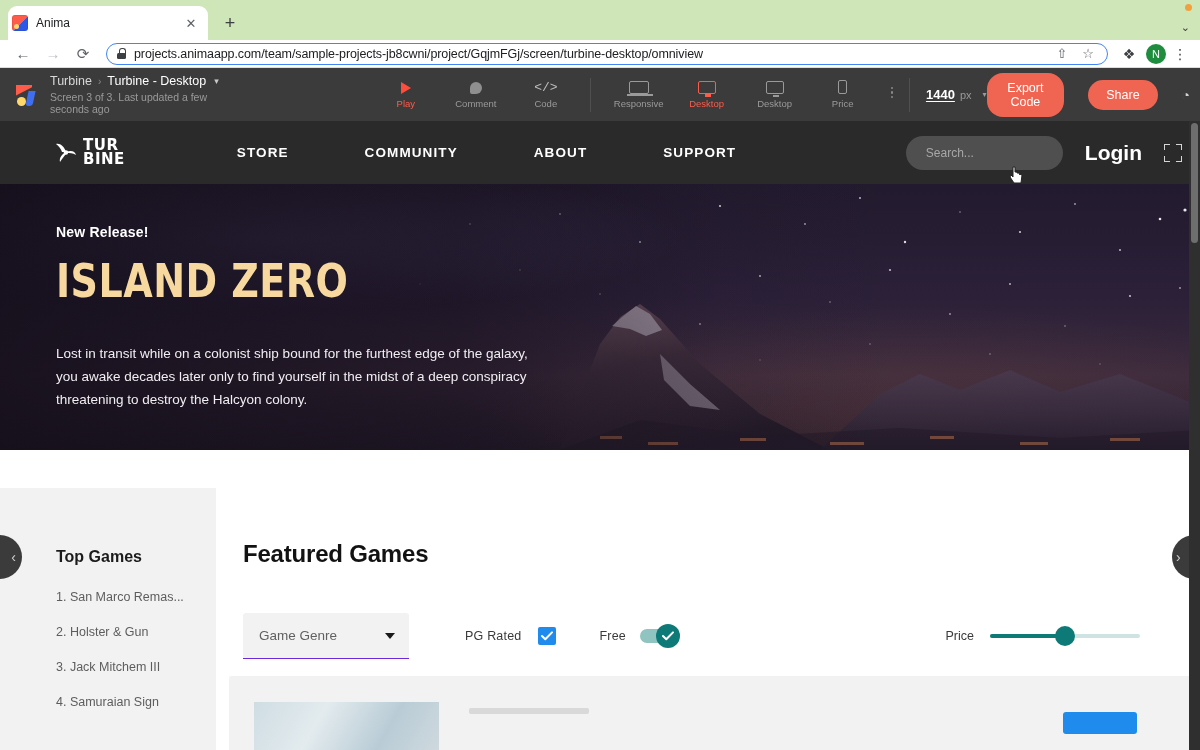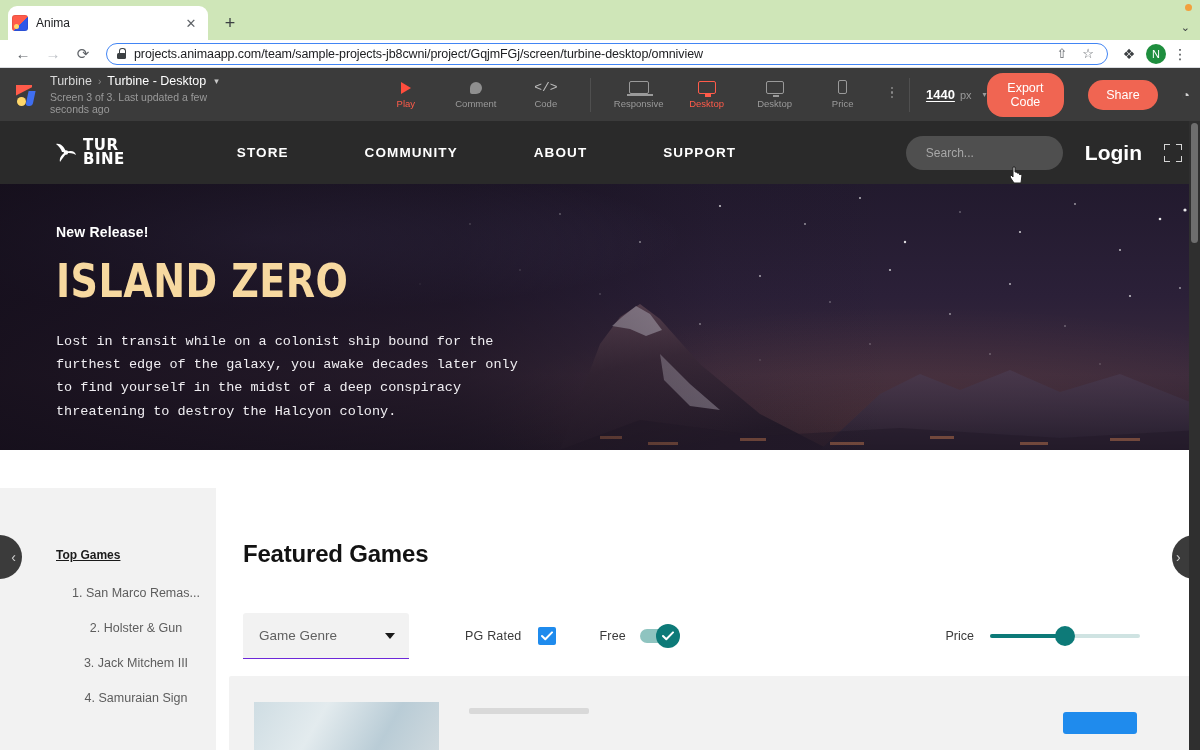--- a/index.html
+++ b/index.html
@@ -230,42 +230,41 @@
     background: linear-gradient(90deg, rgba(20,14,26,.86) 0%, rgba(20,14,26,.55) 38%, rgba(20,14,26,.08) 60%, rgba(20,14,26,0) 75%);
   }
   .hero-content { position:relative; padding: 40px 0 0 56px; z-index:3; }
   .hero-kicker { color:#fff; font-size:14px; font-weight:700; letter-spacing:0.2px; }
   .hero-title {
     margin-top: 14px; color:#f7d9a0; font-size:46px; font-weight:800;
     letter-spacing:0.5px; font-family:"DejaVu Sans Condensed","DejaVu Sans",sans-serif;
     transform: scaleX(0.92); transform-origin: left center;
   }
   .hero-desc {
-    margin-top: 22px; color:#f0eef2; font-size:13.5px; line-height:1.72;
+    margin-top: 34px; color:#f0eef2; font-size:13.5px; line-height:1.72;
     max-width: 480px;
-    font-family: Liberation Mono, monospace;
   }
   .carousel-arrow {
     position:absolute; top:414px; width:44px; height:44px; border-radius:50%;
     background:#3b3b3b; z-index:8; display:flex; align-items:center;
     justify-content:center; color:#cfcfcf; font-size:14px;
   }
   .carousel-arrow.left { left:-22px; justify-content:flex-end; padding-right:6px; }
   .carousel-arrow.right { right:-16px; justify-content:flex-start; padding-left:4px; }
 
   
   .gap-white { height: 38px; background:#fff; }
 
   
   .lower { display:flex; height: 262px; background:#fff; }
   .rail {
     width: 216px; background:#f2f2f2; padding: 60px 0 0 56px; flex:none;
   }
-  .rail-title { font-size:12px; font-weight:700; color:#1b1b1b;text-decoration:underline; }
-  .rail-list { margin-top: 24px; display:flex; flex-direction:column; gap:21px;text-align:center; }
+  .rail-title { font-size:16px; font-weight:700; color:#1b1b1b; }
+  .rail-list { margin-top: 24px; display:flex; flex-direction:column; gap:21px; }
   .rail-item { font-size:12.5px; color:#5d5d5d; }
 
   .content { flex:1; padding: 52px 60px 0 27px; position:relative; }
   .content-h1 { font-size:24px; font-weight:700; color:#121212; letter-spacing:-0.2px; }
 
   .filters { margin-top: 45px; display:flex; align-items:center; }
   .select-field {
     width: 166px; height: 46px; background:#f2f2f2; border-bottom:1px solid #6d28d9;
     border-radius:3px 3px 0 0; display:flex; align-items:center;
     padding: 0 14px 0 16px; justify-content:space-between;

